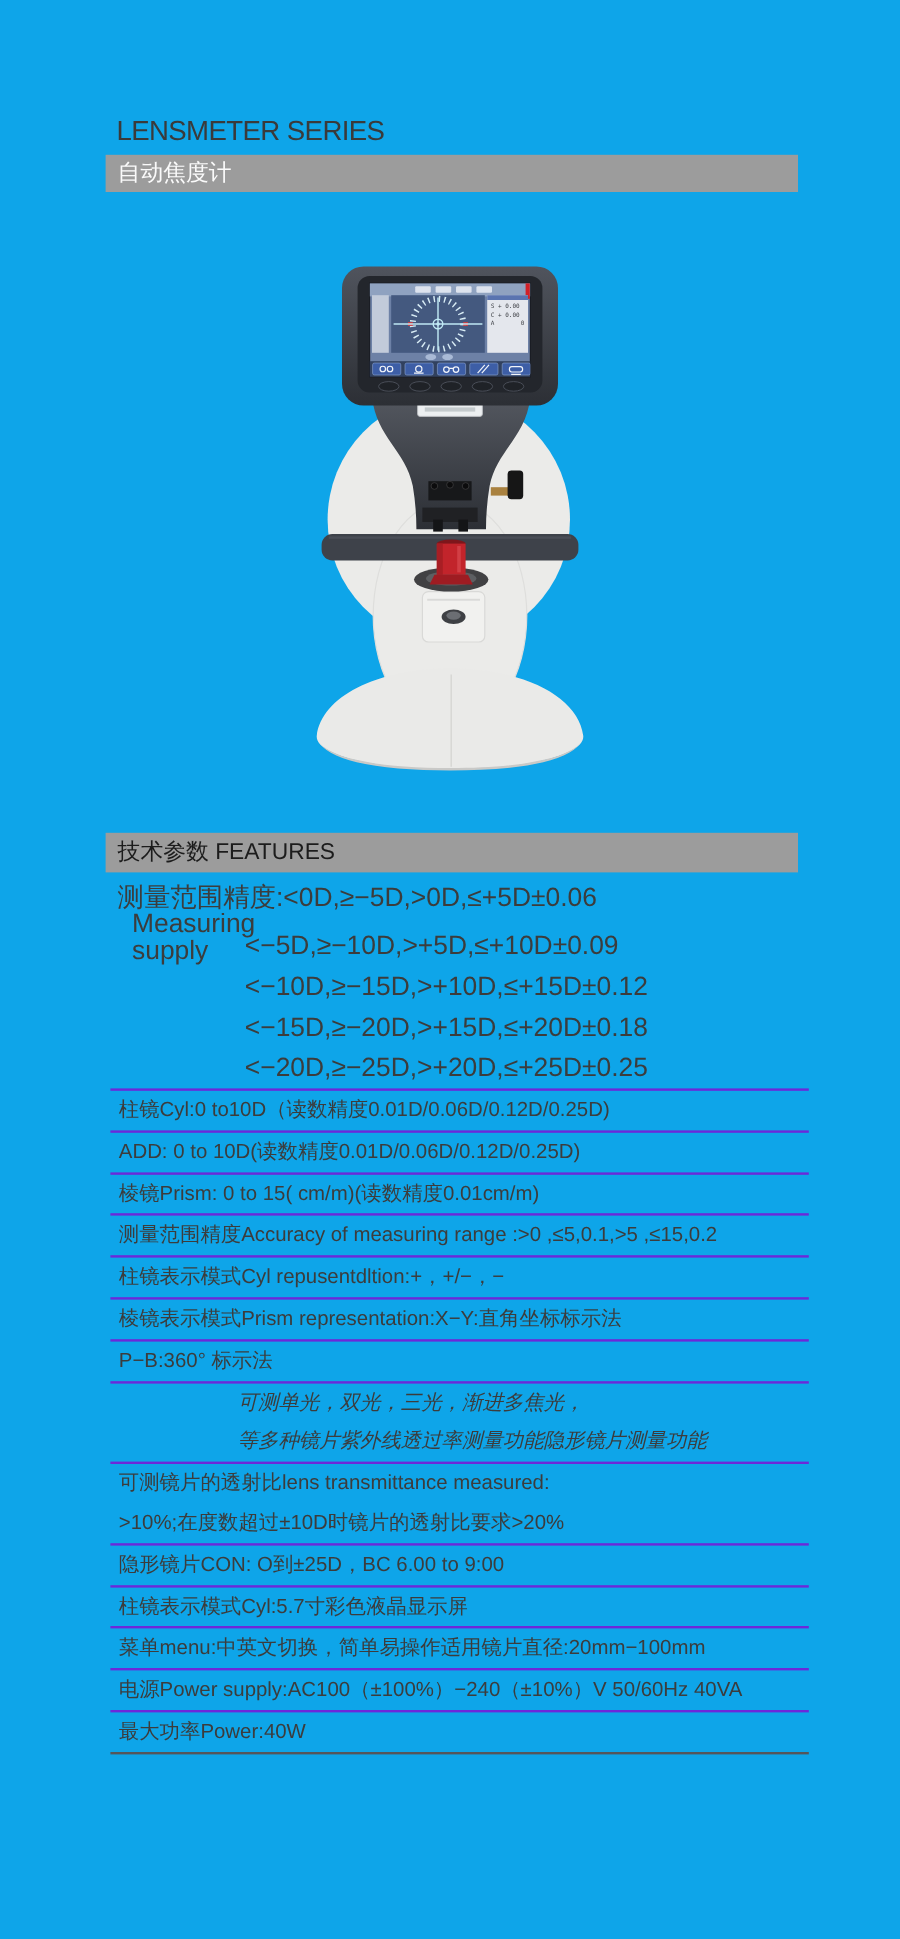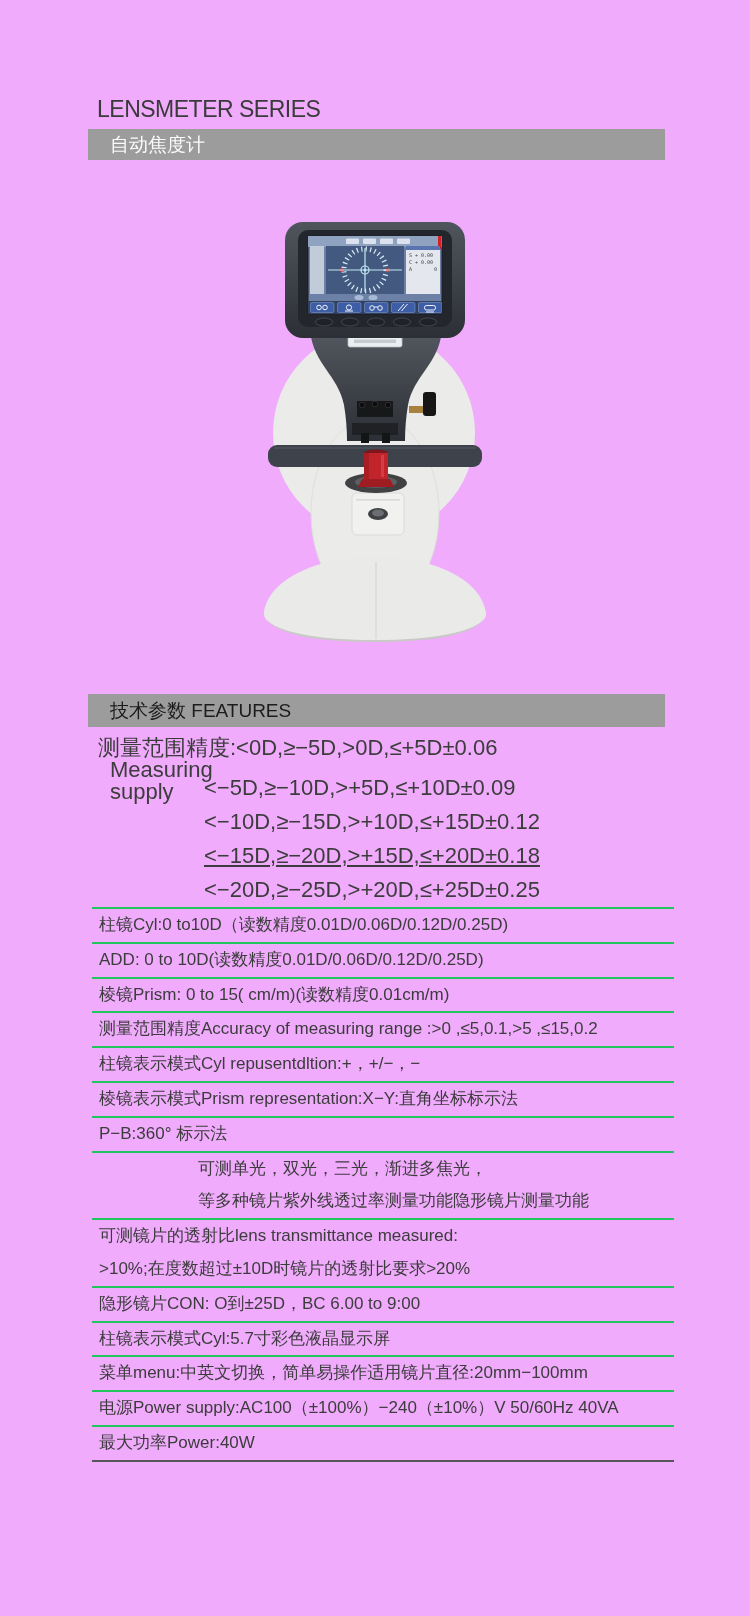--- a/index.html
+++ b/index.html
@@ -1,46 +1,46 @@
 <!DOCTYPE html>
 <html><head>
 <meta charset="utf-8">
 <style>
   html,body{margin:0;padding:0;background:#ffffff;}
   body{width:750px;height:1616px;position:relative;overflow:hidden;
        font-family:"Liberation Sans","DejaVu Sans",sans-serif;color:#3c3c3c;}
-  .page{position:absolute;inset:0;background:#f0abfc;}
+  .page{position:absolute;inset:0;background:#0ea5e9;}
 
   .title{position:absolute;left:97px;top:96px;font-size:23px;font-weight:500;
          letter-spacing:-0.5px;color:#3a3a3a;white-space:nowrap;}
 
   .banner{position:absolute;left:88px;width:577px;height:31px;background:#9c9c9c;
-          font-size:19px;line-height:31px;padding-left:22px;box-sizing:border-box;
+          font-size:19px;line-height:31px;padding-left:10px;box-sizing:border-box;
           white-space:nowrap;}
   .banner.product{top:129px;color:#fafafa;}
   .banner.features{top:694px;height:33px;line-height:33px;color:#1c1c1c;font-weight:500;}
 
   .device{position:absolute;left:258px;top:215px;width:234px;height:430px;}
 
   .mr{position:absolute;left:92px;top:725px;width:582px;height:182px;font-size:22px;color:#3c3c3c;}
   .mr .abs{position:absolute;white-space:nowrap;line-height:22px;}
   .mr-l1{left:6px;top:12px;}
   .mr-label-top{left:18px;top:34px;}
   .mr-label-bottom{left:18px;top:56px;}
   .mr-v0{left:112px;top:52px;}
   .mr-v1{left:112px;top:86px;}
-  .mr-v2{left:112px;top:120px;text-decoration:underline;}
+  .mr-v2{left:112px;top:120px;}
   .mr-v3{left:112px;top:154px;}
 
   .spec-table{position:absolute;left:92px;top:907px;width:582px;
               border-bottom:2px solid #55565a;}
-  .spec-row{border-top:2px solid #22c55e;}
+  .spec-row{border-top:2px solid #6d28d9;}
   .spec-line{height:32.8px;line-height:32.8px;font-size:17px;padding-left:7px;
              white-space:nowrap;color:#3c3c3c;}
-  .spec-line.indent{padding-left:106px;}
+  .spec-line.indent{padding-left:106px;font-style:italic;}
 </style>
 </head>
 <body>
 
 <div class="page">
 
   <div class="title">LENSMETER SERIES</div>
 
   <div class="banner product">
     <span>自动焦度计</span>

